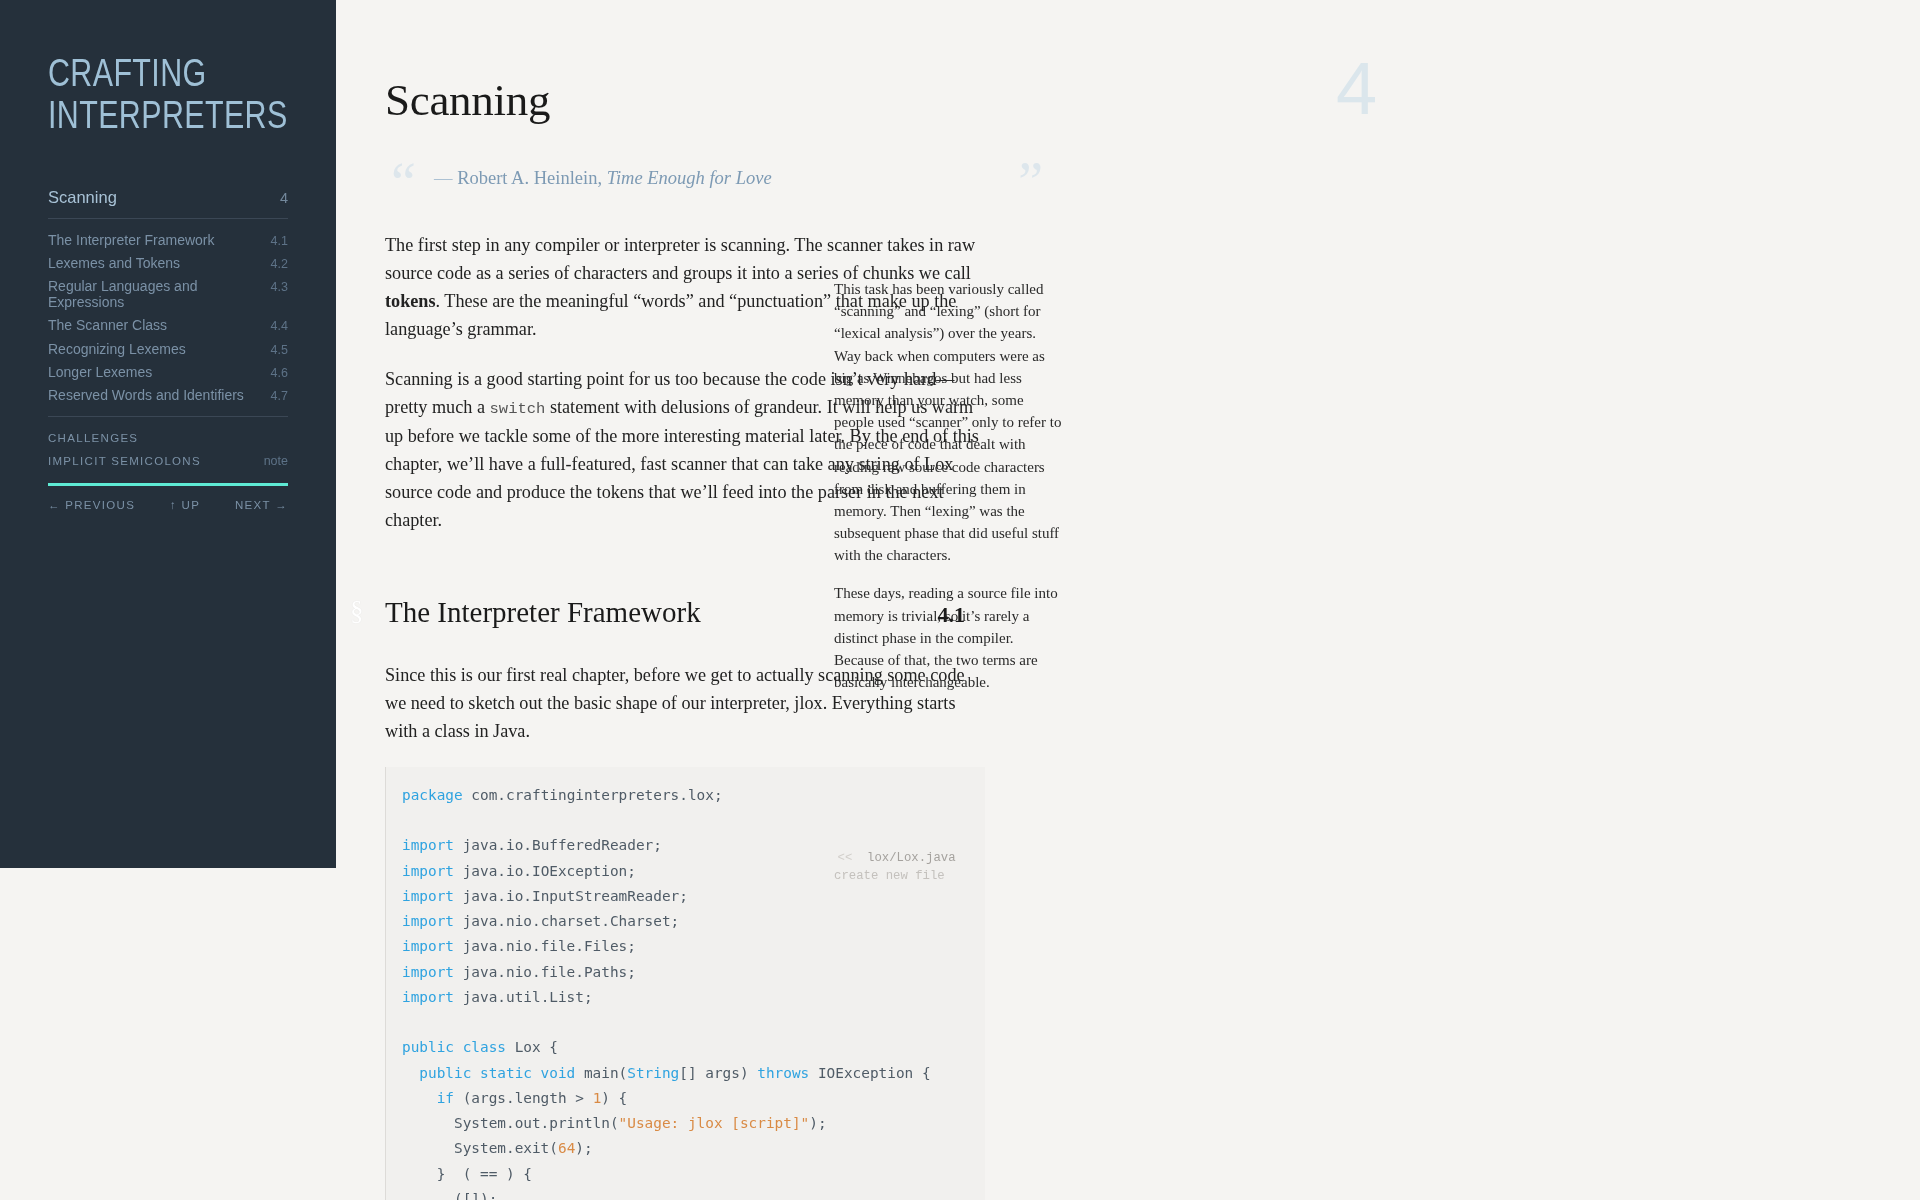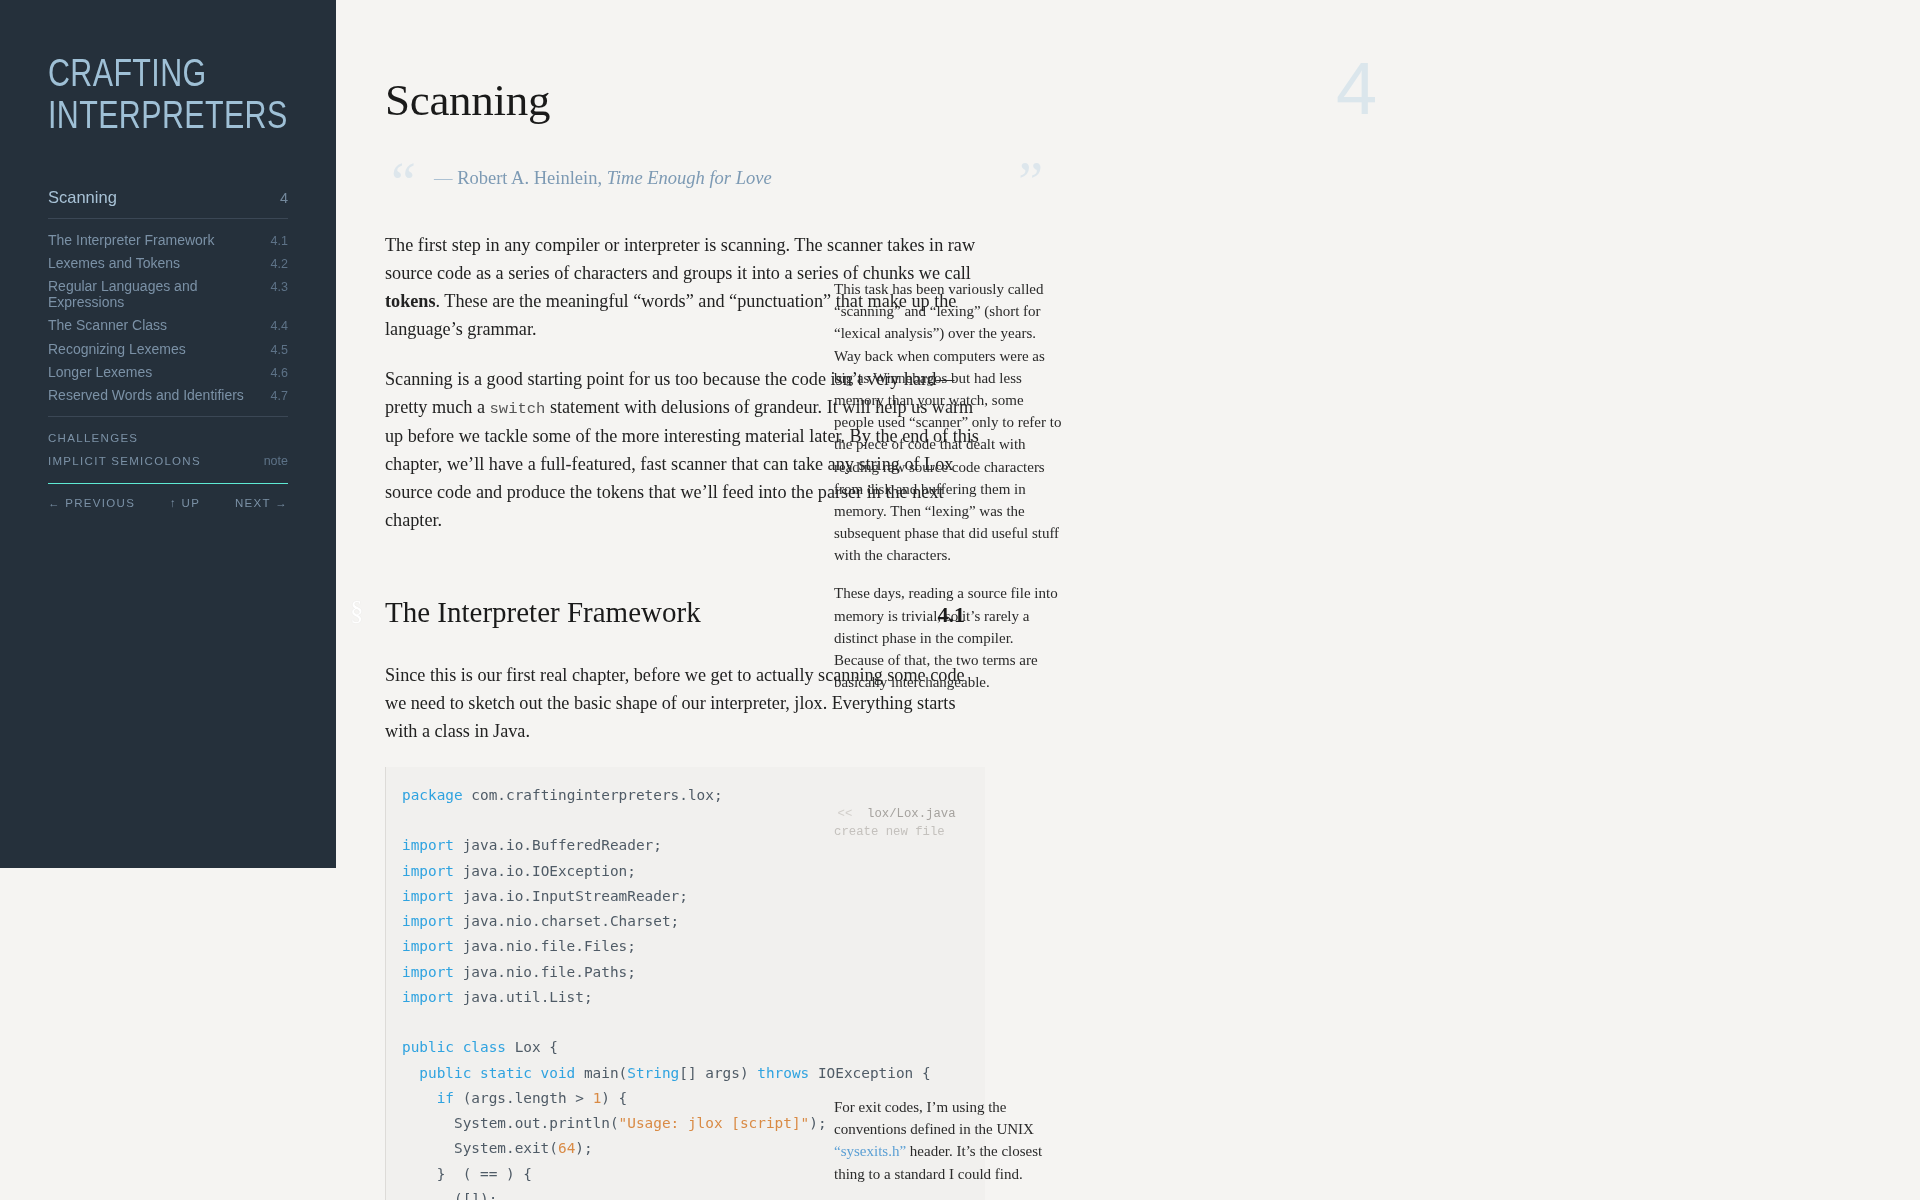--- a/index.html
+++ b/index.html
@@ -81,21 +81,21 @@
     padding: 5px 0;
     cursor: pointer;
   }
   .nav-meta .row .tag {
     text-transform: none;
     letter-spacing: 0;
     font-size: 12.5px;
     color: #5d7287;
   }
   .nav-foot {
-    border-top: 1px solid #5eead4;
+    border-top: 3px solid #5eead4;
     margin-top: 10px;
     padding-top: 13px;
     display: flex;
     justify-content: space-between;
     font-family: "Liberation Sans", "DejaVu Sans", sans-serif;
     font-size: 11.5px;
     letter-spacing: 1.3px;
     text-transform: uppercase;
     color: #7b91a6;
   }
@@ -241,21 +241,21 @@
   }
   .col-aside p { margin: 0 0 16px 12px; }
   .col-aside a { color: #5b9fd4; text-decoration: none; }
 
   #aside-1 { top: 278px; }
   #aside-2 { top: 1096px; }
 
   .file-label {
     position: absolute;
     left: 472px;
-    top: 788px;
+    top: 832px;
     font-family: "Liberation Mono", "DejaVu Sans Mono", monospace;
     font-size: 12.3px;
     line-height: 1.45;
     color: #b4b1ad;
     white-space: pre;
   }
   .file-label .arrows { color: #d2cfcb; }
   .file-label .fname { color: #a5a29e; }
   .file-label .sub { color: #c4c1bd; }
 </style>
@@ -375,17 +375,14 @@
 
   <aside class="col-aside" id="aside-1">
     <p>This task has been variously called “scanning” and “lexing” (short for “lexical analysis”) over the years. Way back when computers were as big as Winnebagos but had less memory than your watch, some people used “scanner” only to refer to the piece of code that dealt with reading raw source code characters from disk and buffering them in memory. Then “lexing” was the subsequent phase that did useful stuff with the characters.</p>
     <p>These days, reading a source file into memory is trivial, so it’s rarely a distinct phase in the compiler. Because of that, the two terms are basically interchangeable.</p>
   </aside>
 
   <div class="file-label">
     <span class="arrows">&lt;&lt;</span>  <span class="fname">lox/Lox.java</span>
 <span style="padding-left:26px" class="sub">create new file</span></div>
 
-  <aside class="col-aside" id="aside-2">
-    <p><span>For exit codes, I’m using the conventions defined in the UNIX </span><a href="#">“sysexits.h”</a><span> header. It’s the closest thing to a standard I could find.</span></p>
-  </aside>
 
 </main>
 
 </body></html>

